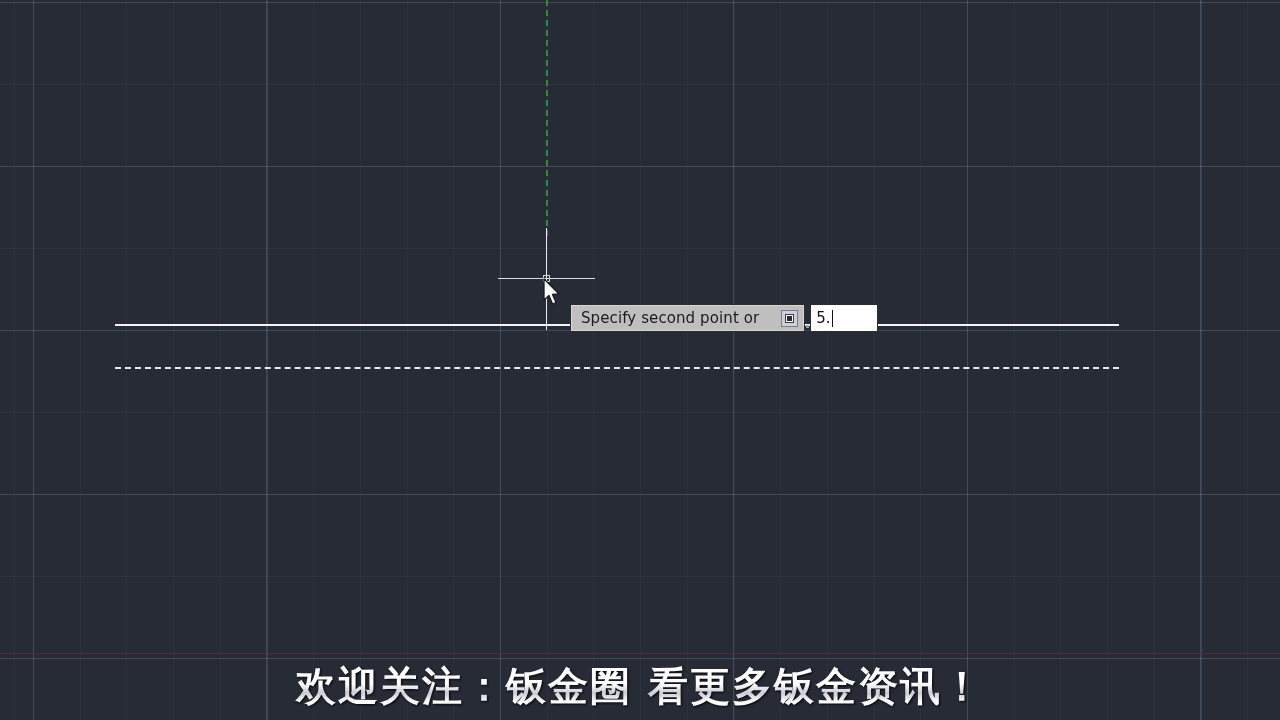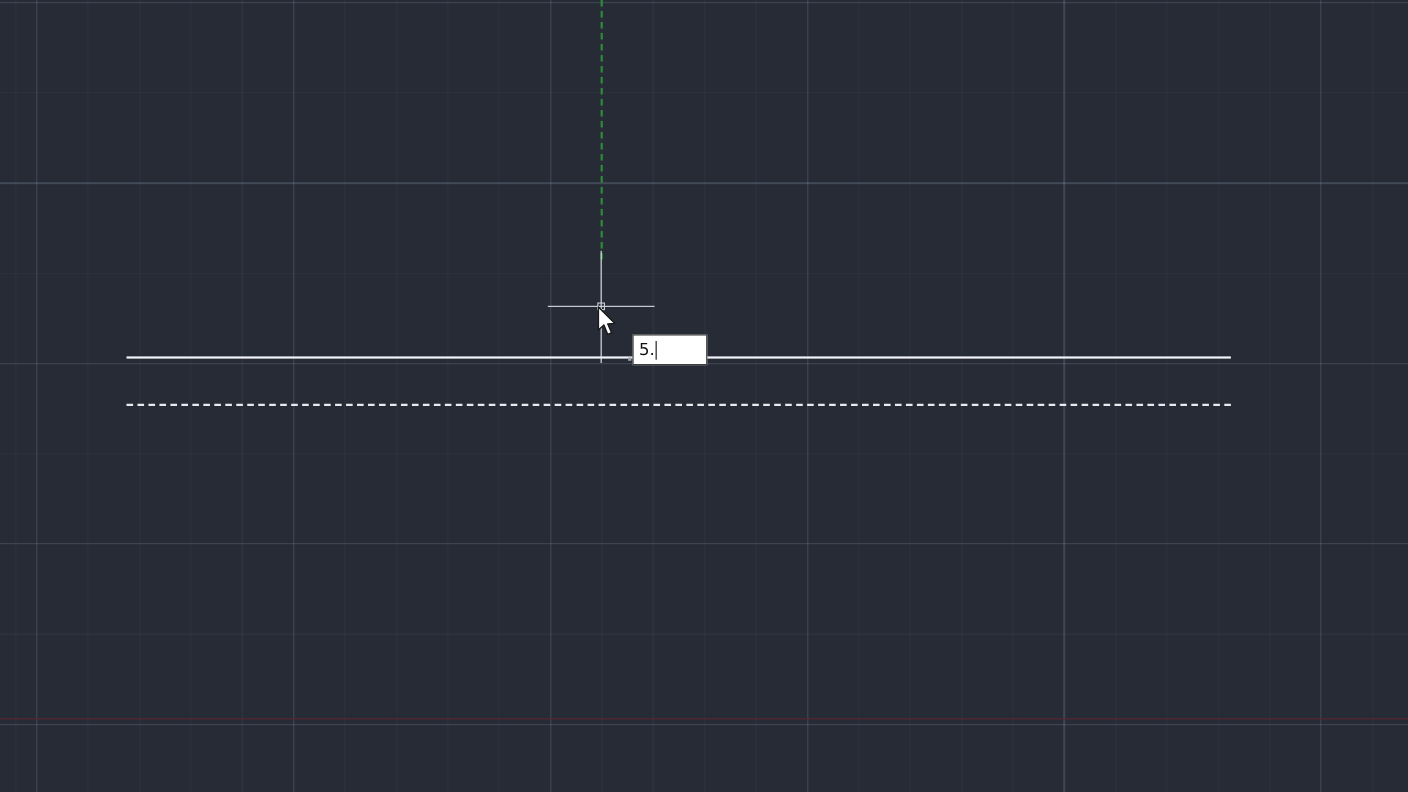--- a/index.html
+++ b/index.html
@@ -241,26 +241,33 @@
 
     <div class="pickbox" style="left:543px; top:275px;"></div>
 
     <div class="mouse-pointer" style="left:543px; top:278px;">
       <svg width="20" height="30" viewBox="0 0 20 30">
         <polygon points="1,1 1,22 6,17.5 9.5,26 13,24.5 9.5,16.5 16,16" fill="#ffffff" stroke="#1a1a1a" stroke-width="1.3" stroke-linejoin="round"></polygon>
       </svg>
     </div>
 
     <div class="dyn-input" style="left:570px; top:304px;">
+      <div class="dyn-prompt">
+        <span class="dyn-prompt-text">Specify second point or</span>
+        <span class="dyn-expand-btn">
+          <span class="glyph"></span>
+        </span>
+      </div>
       <div class="dyn-sep">
         <span></span>
       </div>
       <div class="dyn-field">
         <span class="dyn-field-value">5.</span>
         <span class="text-caret"></span>
       </div>
     </div>
   </div>
 
   <div class="subtitle-rule" style="top:653px; width:1280px;"></div>
 
+  <div class="subtitle" style="top:659px;">欢迎关注：钣金圈 看更多钣金资讯！</div>
 
 </div>
 
 </body></html>

